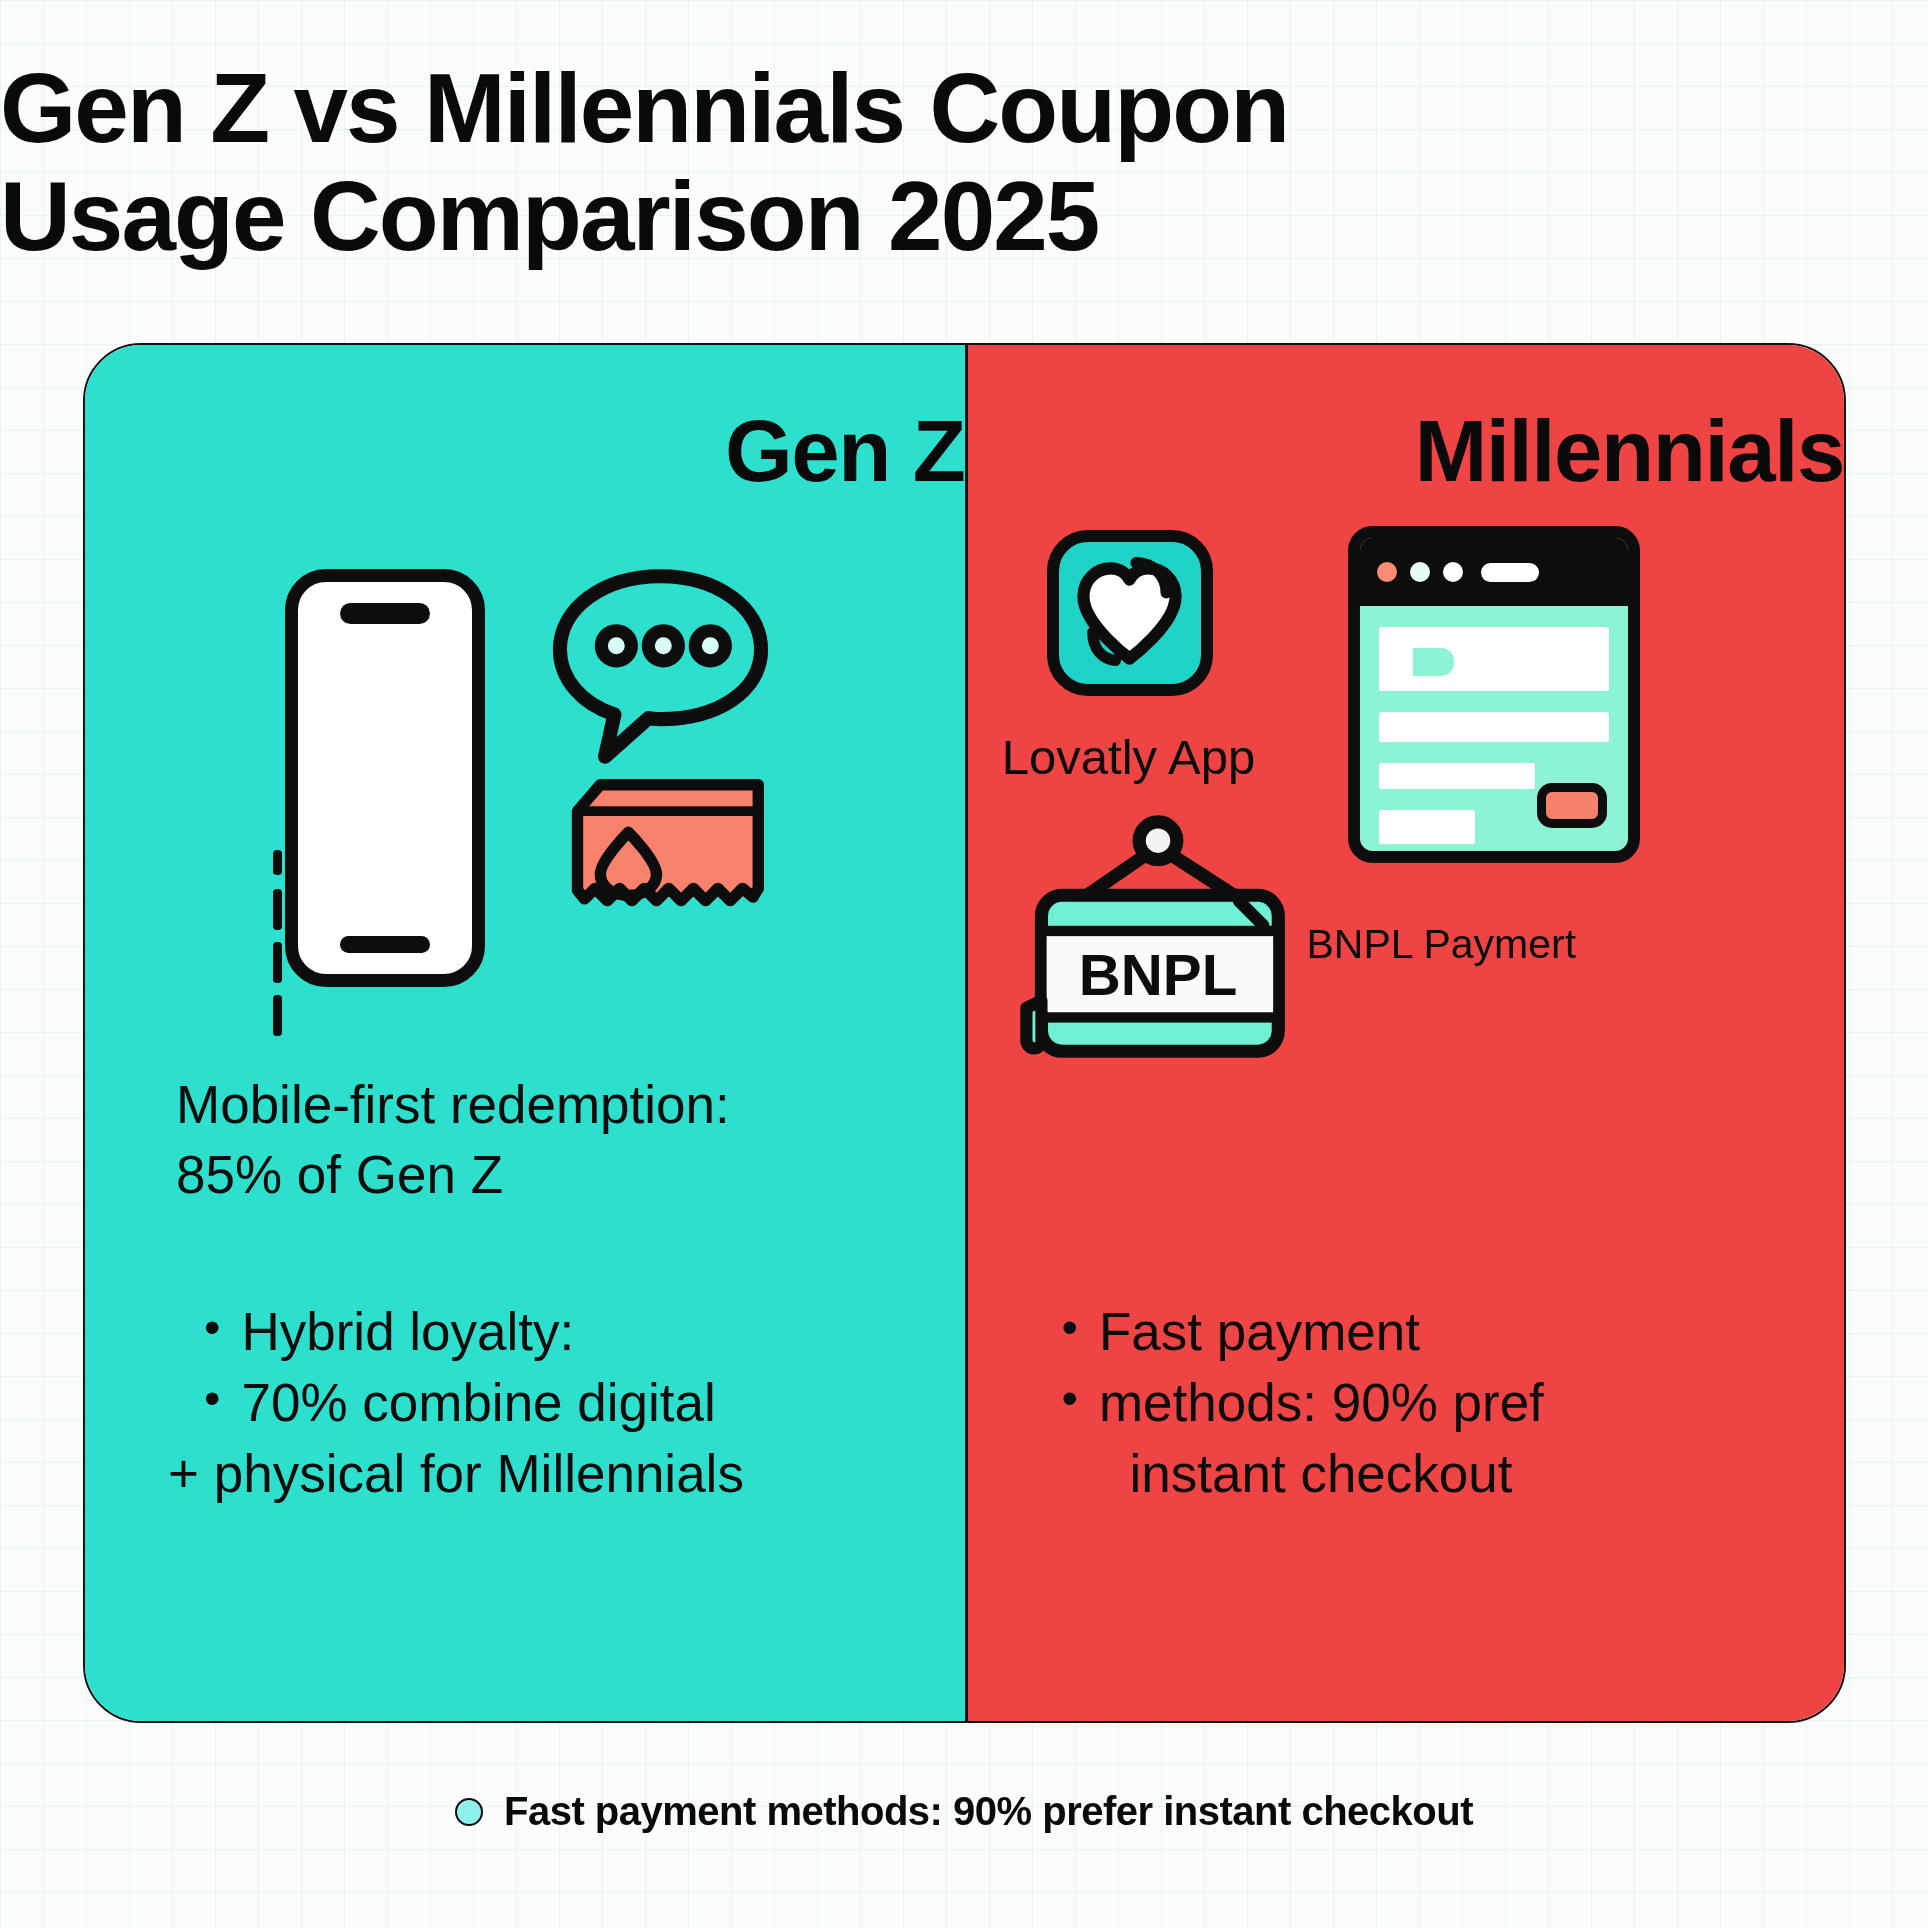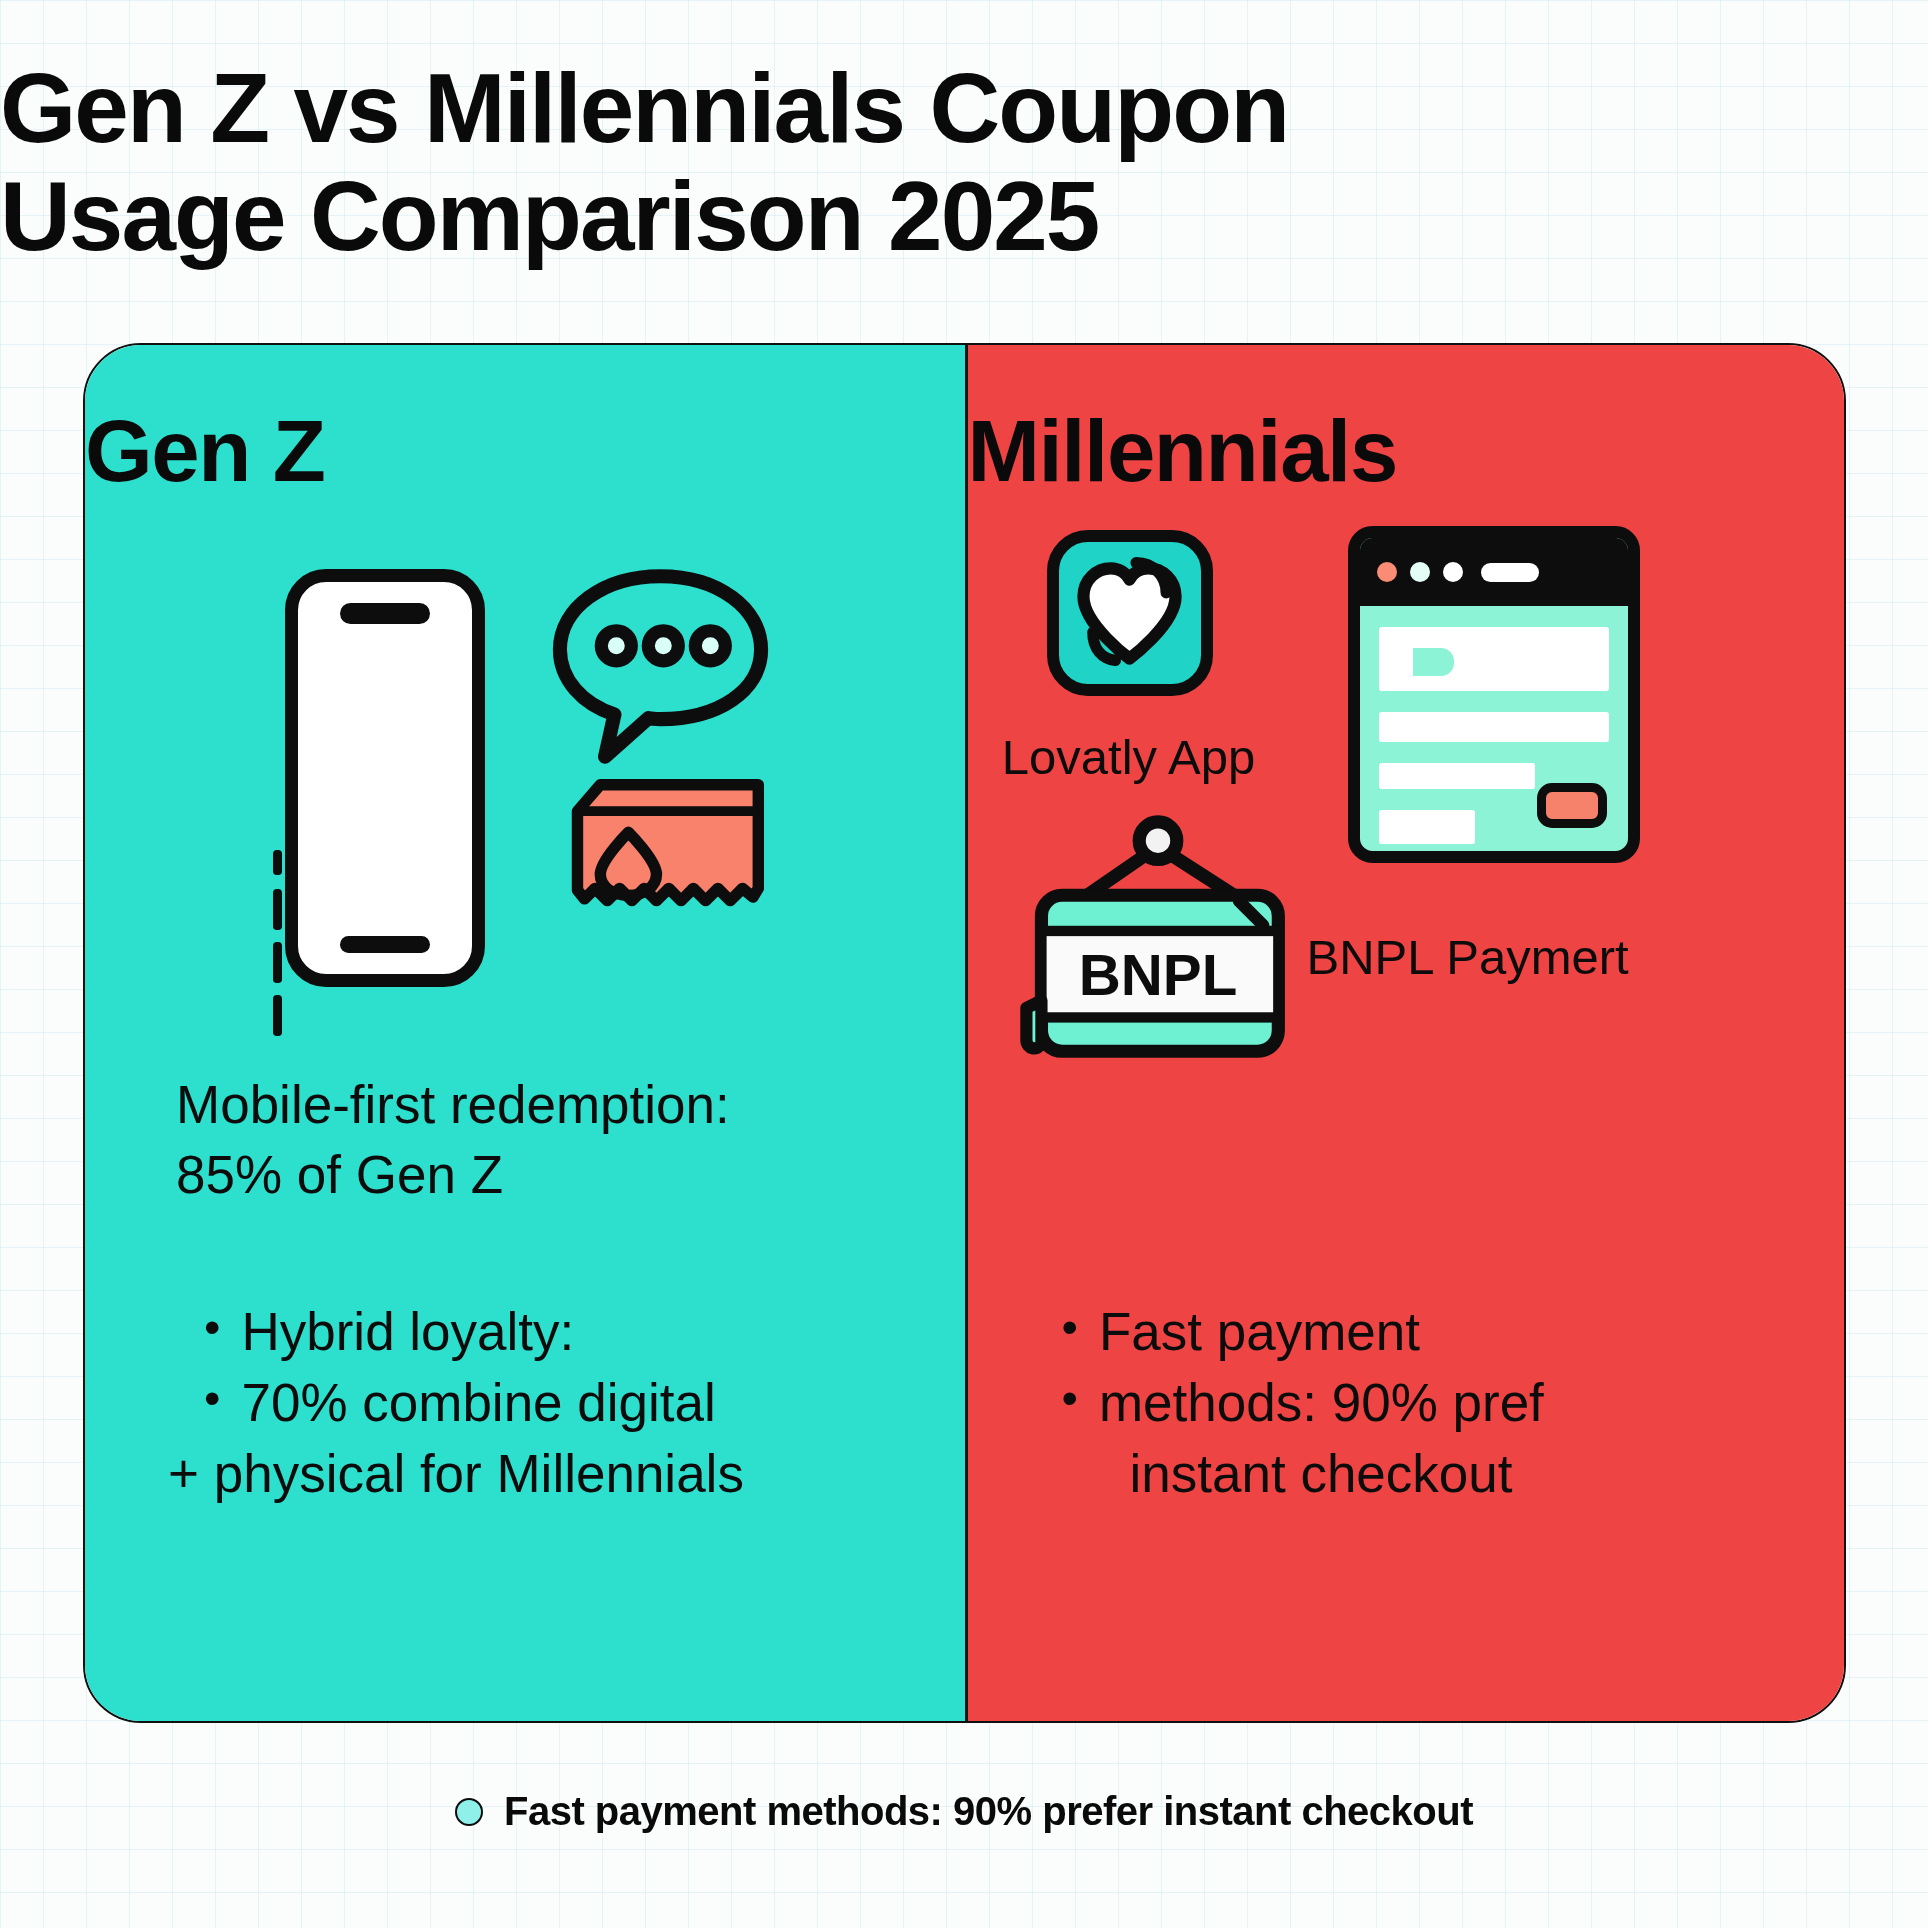--- a/index.html
+++ b/index.html
@@ -60,21 +60,21 @@
     position: relative;
   }
   .panel-left  { background: #2ddfcd; }
   .panel-right { background: #ef4444; border-left: 3.8px solid #141414; }
 
   .panel-heading {
     position: absolute;
     top: 56px;
     left: 0;
     width: 100%;
-    text-align: left;
+    text-align: right;
     font-size: 87px;
     font-weight: 900;
     letter-spacing: -1.4px;
     color: #0a0a0a;
   }
 
   
   .left-icons {
     position: absolute;
     top: 224px;
@@ -244,23 +244,22 @@
     left: 49px;
     top: 469px;
     width: 282px;
     height: 264px;
   }
   .bnpl-label {
     position: absolute;
     left: 339px;
     top: 576px;
     width: 414px;
-    font-size: 49px;
+    font-size: 41px;
     color: #0c0c0c;
-    margin-top: 8px;
   }
 
   
   .right-bullets {
     position: absolute;
     top: 951px;
     left: 58px;
     width: 782px;
     font-size: 53px;
     line-height: 1.34;

